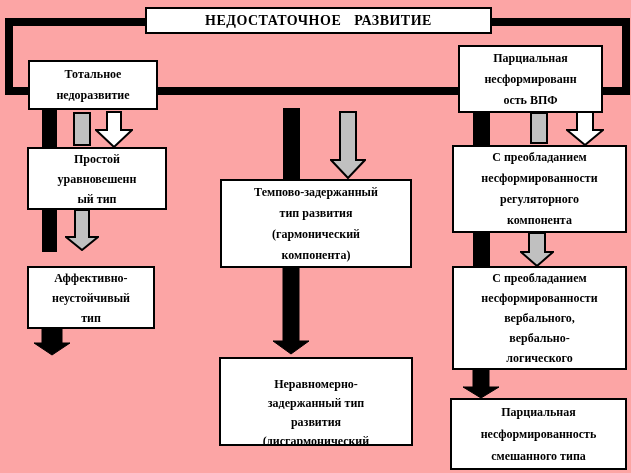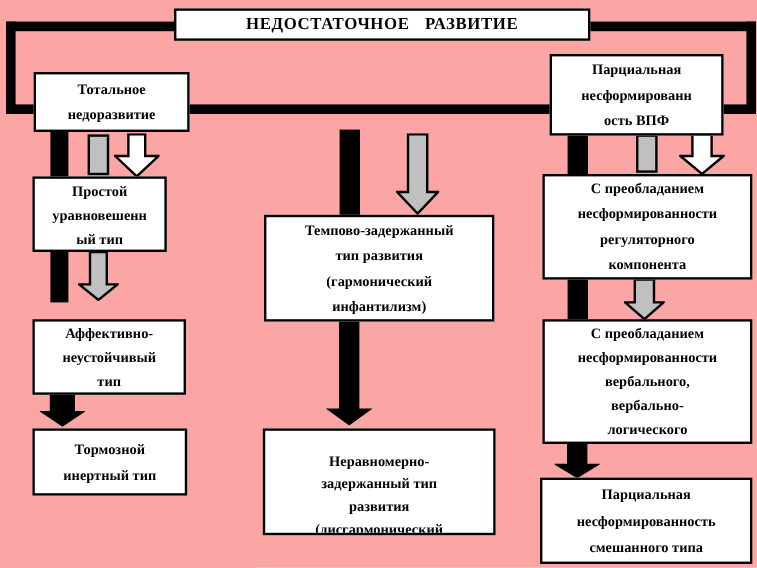--- a/index.html
+++ b/index.html
@@ -66,55 +66,53 @@
 ость ВПФ</div>
 
   <div class="bar-black" style="left:42px;top:108px;width:15px;height:41px;"></div>
   <div class="bar-gray" style="left:73px;top:112px;width:18px;height:34px;"></div>
   <div class="arrow" style="left:95px;top:111px;width:38px;height:37px;">
     <svg viewBox="0 0 38 37">
         <polygon class="f-white" points="12,1 26,1 26,19 37,19 19,36 1,19 12,19"></polygon>
       </svg>
   </div>
 
-  <div class="node" style="left:27px;top:147px;width:112px;height:63px;">Простой
+  <div class="node" style="left:27px;top:147px;width:140px;height:63px;">Простой
 уравновешенн
 ый тип</div>
 
   <div class="bar-black" style="left:42px;top:208px;width:15px;height:44px;"></div>
   <div class="arrow" style="left:65px;top:209px;width:34px;height:42px;">
     <svg viewBox="0 0 34 42">
         <polygon class="f-gray" points="10,1 24,1 24,28 33,28 17,41 1,28 10,28"></polygon>
       </svg>
   </div>
 
   <div class="node" style="left:27px;top:266px;width:128px;height:63px;">Аффективно-
 неустойчивый
 тип</div>
 
   <div class="arrow" style="left:33px;top:311px;width:38px;height:45px;">
     <svg viewBox="0 0 38 45">
         <polygon class="f-black" points="9,0 29,0 29,32 37,32 19,44 1,32 9,32"></polygon>
       </svg>
   </div>
 
-  <div class="node" style="left:27px;top:357px;width:129px;height:56px;line-height:22px;">Тормозной
-инертный тип</div>
 
   <div class="bar-black" style="left:283px;top:108px;width:17px;height:72px;"></div>
   <div class="arrow" style="left:330px;top:111px;width:36px;height:68px;">
     <svg viewBox="0 0 36 68">
         <polygon class="f-gray" points="10,1 26,1 26,49 35,49 18,67 1,49 10,49"></polygon>
       </svg>
   </div>
 
   <div class="node" style="left:220px;top:179px;width:192px;height:89px;line-height:21px;">Темпово-задержанный
 тип развития
 (гармонический
-инфантилизм)</div>
+компонента)</div>
 
   <div class="arrow" style="left:271px;top:266px;width:40px;height:89px;">
     <svg viewBox="0 0 40 89">
         <polygon class="f-black" points="12,0 28,0 28,75 38,75 20,88 2,75 12,75"></polygon>
       </svg>
   </div>
 
   <div class="node" style="left:219px;top:357px;width:194px;height:89px;line-height:19px;align-items:flex-start;padding-top:16px;overflow:hidden;">Неравномерно-
 задержанный тип
 развития

